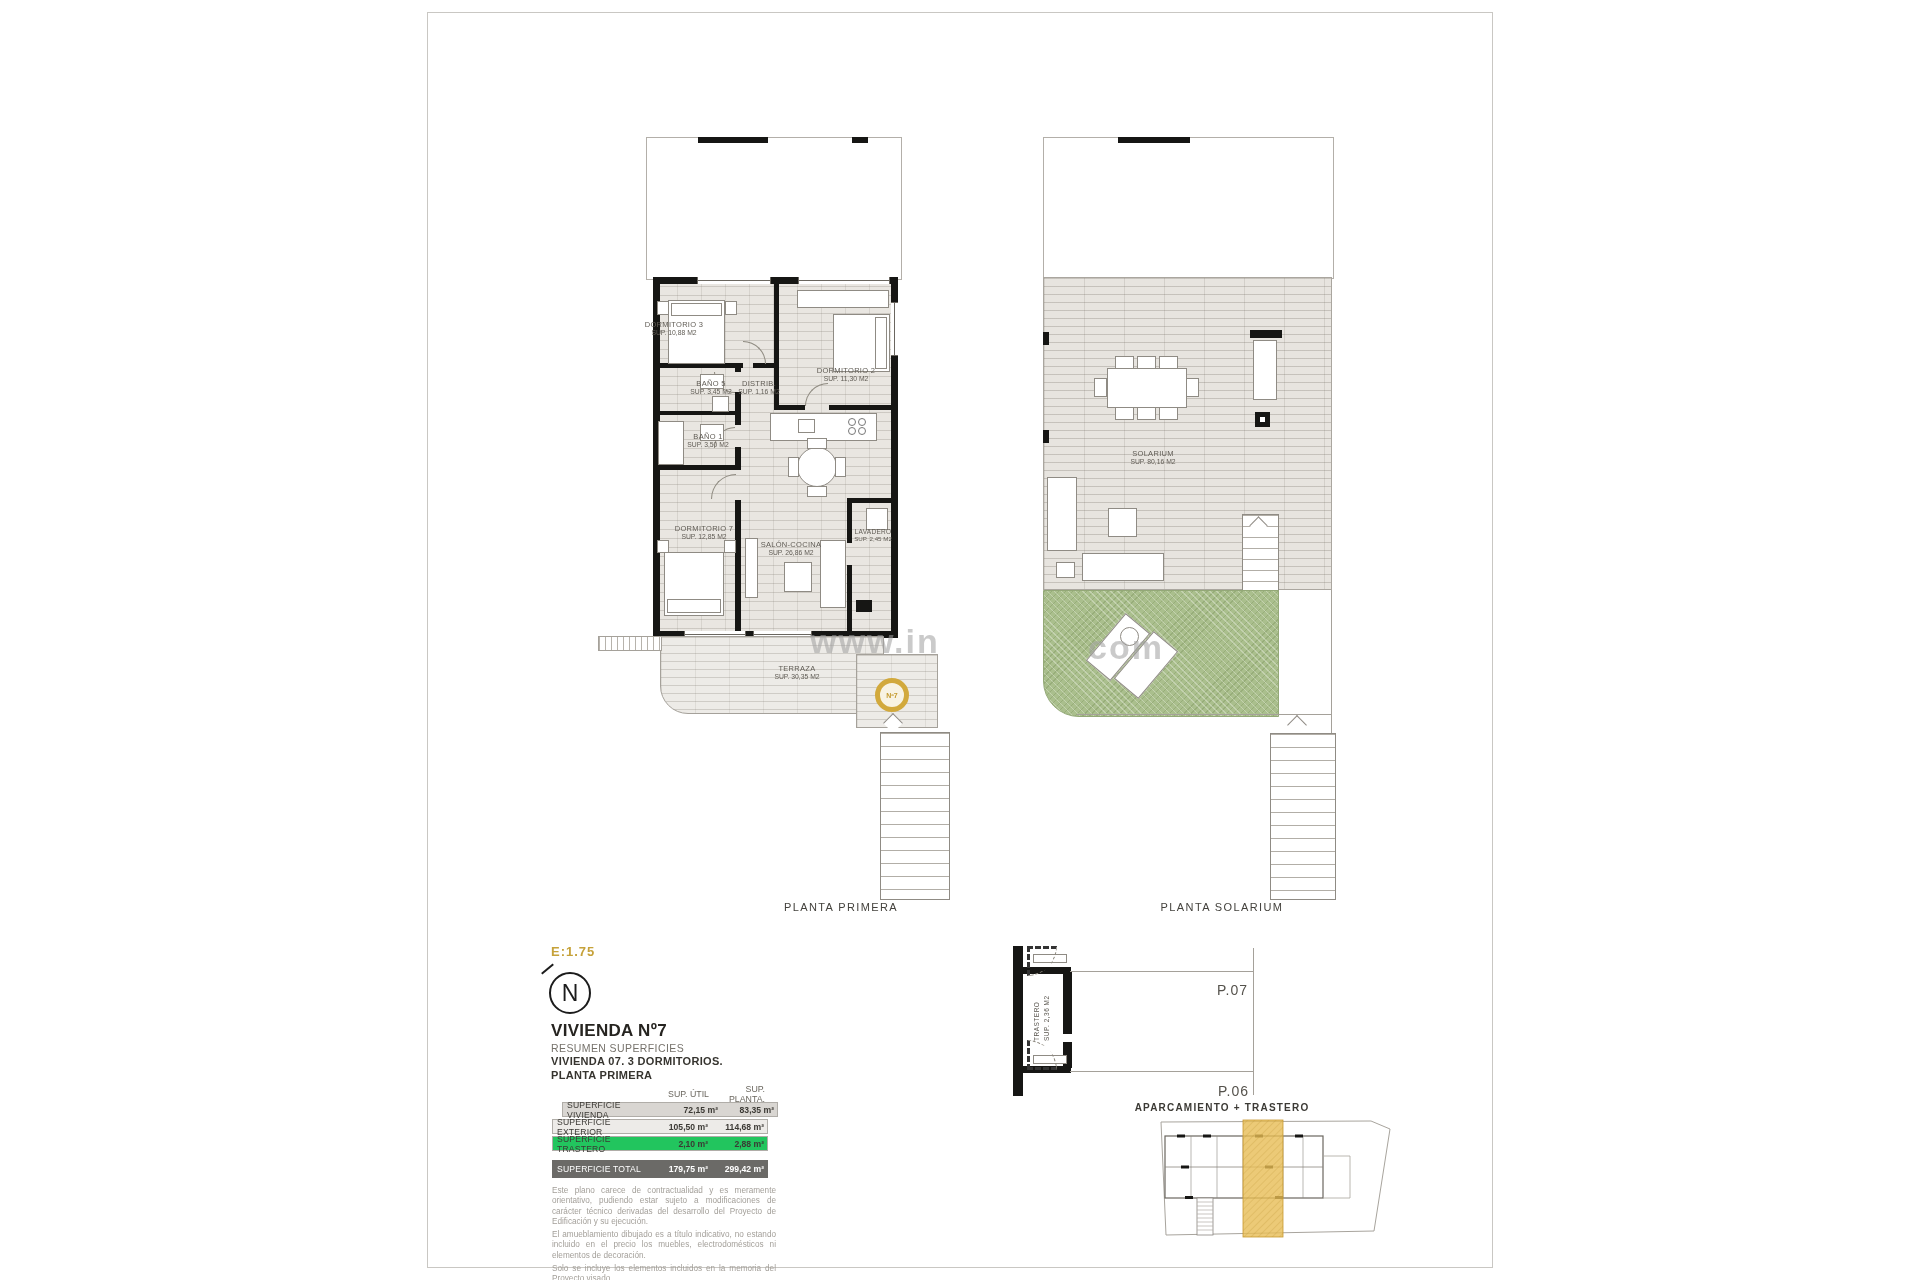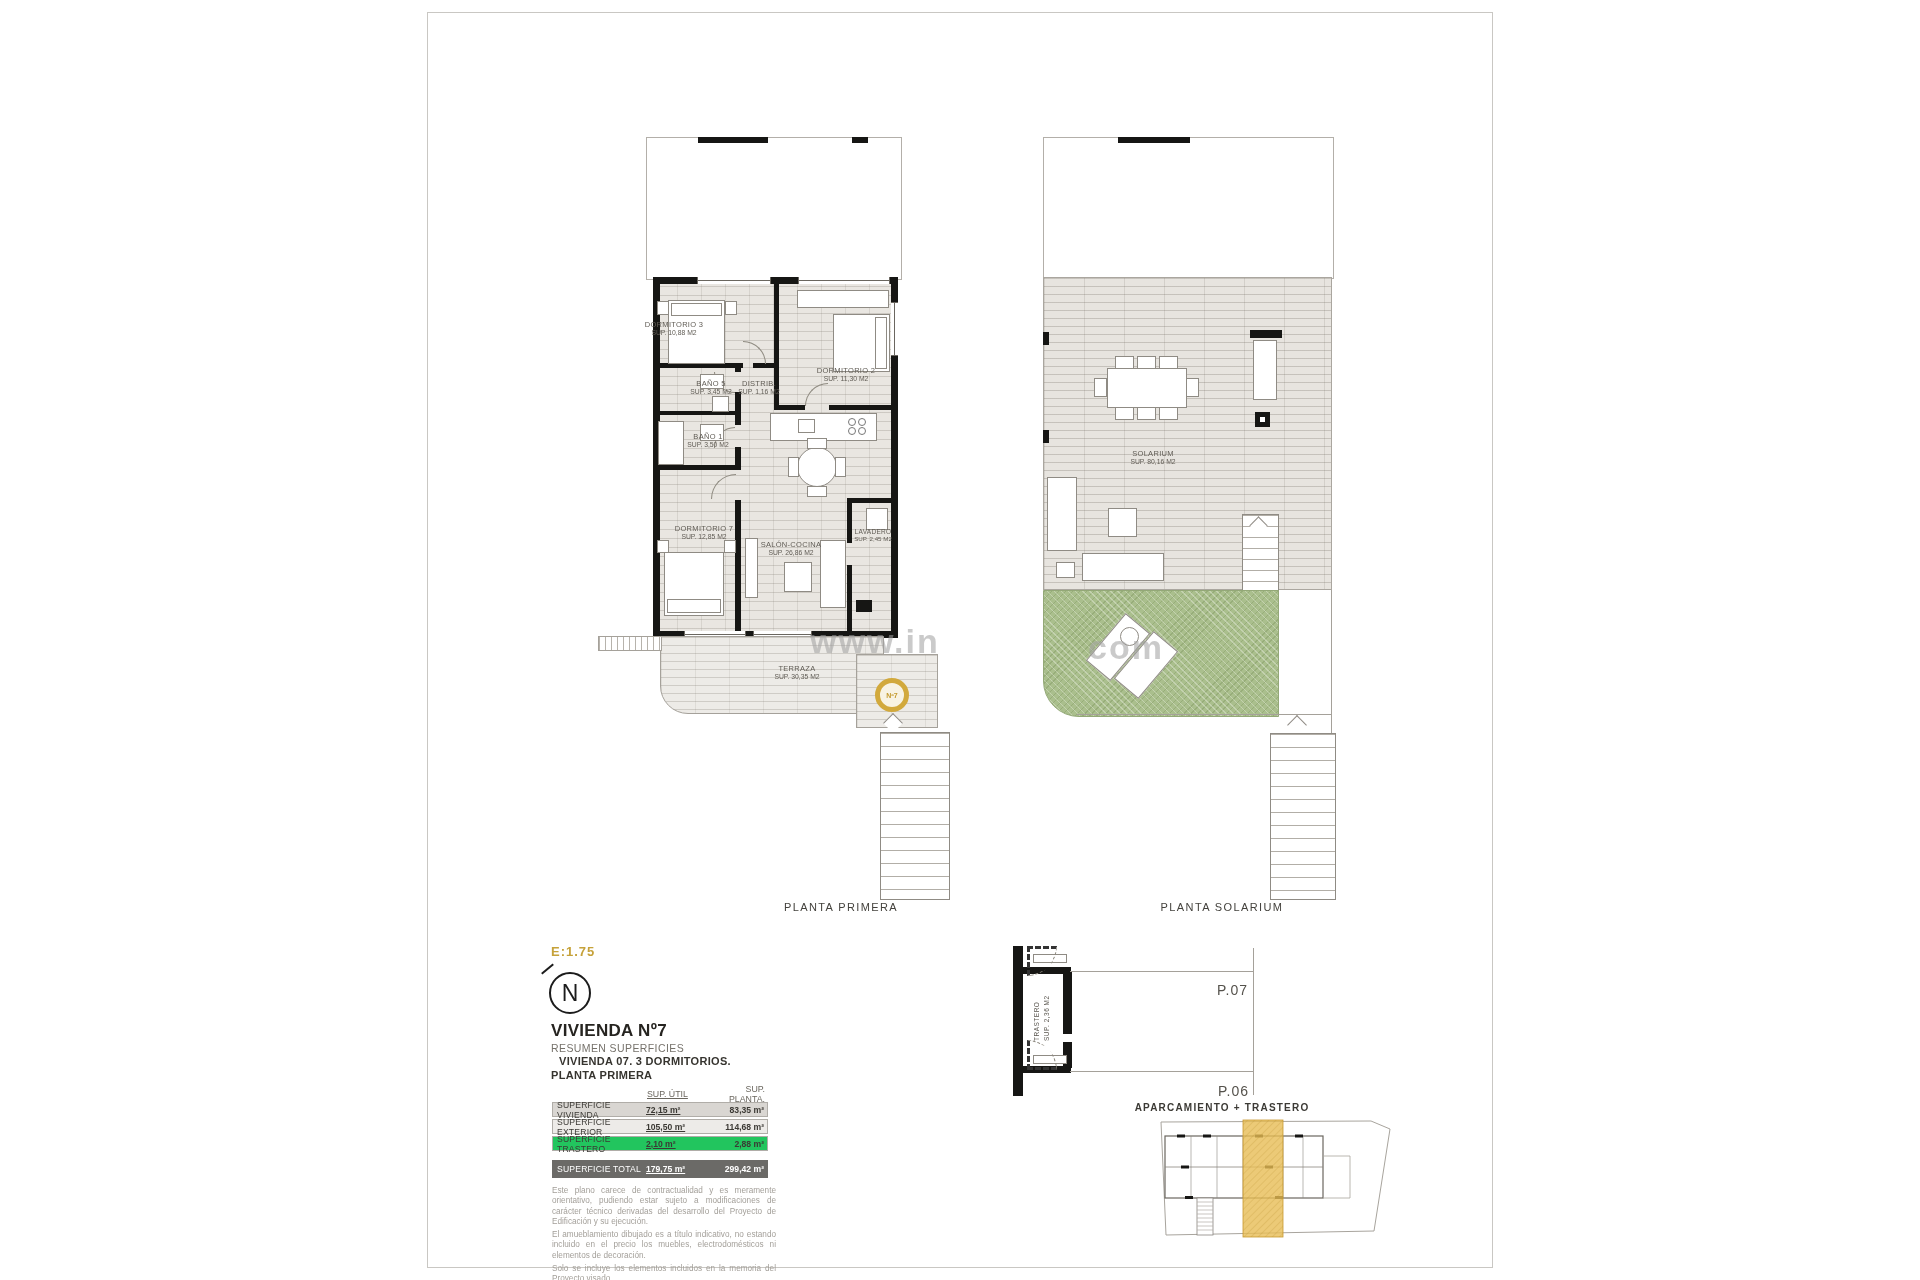--- a/index.html
+++ b/index.html
@@ -50,21 +50,21 @@
   
   .scale{font-size:13px;font-weight:bold;color:#c6a23a;letter-spacing:1px;}
   .ncirc{width:38px;height:38px;border:2px solid #1c1c1c;border-radius:50%;display:flex;align-items:center;justify-content:center;font-size:23px;color:#1c1c1c;background:#fff;}
   .ntick{width:15px;height:2px;background:#1c1c1c;transform:rotate(-40deg);}
   .ttl{font-size:17px;font-weight:800;color:#262420;letter-spacing:.3px;}
   .sub{font-size:10.5px;color:#76726b;letter-spacing:.4px;}
   .bld{font-size:11px;font-weight:bold;color:#36342f;letter-spacing:.3px;}
   
   .srow{left:552px;width:216px;height:15px;display:flex;align-items:center;font-size:8.6px;color:#3b3934;border:1px solid #b0ada8;box-sizing:border-box;}
   .sl{flex:1;padding-left:4px;letter-spacing:.2px;}
-  .su{width:62px;font-weight:bold;text-decoration:underline;}
+  .su{width:62px;text-align:right;font-weight:bold;}
   .sc{width:56px;text-align:right;padding-right:3px;font-weight:bold;}
   .shead{left:552px;width:216px;height:12px;display:flex;align-items:center;font-size:8.8px;color:#6b675f;}
   .disc{width:224px;font-size:8.2px;line-height:1.25;color:#a39f99;text-align:justify;}
   .disc p{margin:0 0 3px 0;}
   .badge{width:34px;height:34px;border-radius:50%;border:5px solid #d2a93c;background:#f8f3e3;box-sizing:border-box;display:flex;align-items:center;justify-content:center;font-size:7px;font-weight:bold;color:#c49a2d;z-index:35;}
   .vtext{writing-mode:vertical-rl;transform:rotate(180deg);font-size:6.5px;color:#5a564f;line-height:1.5;letter-spacing:.5px;}
   .pnum{font-size:14px;color:#55524c;letter-spacing:1px;}
   .pcap{transform:translateX(-50%);font-size:10px;font-weight:bold;letter-spacing:1.2px;color:#3c3a35;white-space:nowrap;}
   .dot{width:6px;height:6px;border:1px solid #777;border-radius:50%;background:#fff;}
 </style>
@@ -241,29 +241,29 @@
   <div class="a wm" style="left:810px;top:622px;">www.in</div>
   <div class="a wm" style="left:1088px;top:628px;">com</div>
 
   <div class="a scale" style="left:551px;top:944px;">E:1.75</div>
   <div class="a ntick" style="left:540px;top:968px;"></div>
   <div class="a ncirc" style="left:549px;top:972px;">
     <span>N</span>
   </div>
   <div class="a ttl" style="left:551px;top:1021px;">VIVIENDA Nº7</div>
   <div class="a sub" style="left:551px;top:1042px;">RESUMEN SUPERFICIES</div>
-  <div class="a bld" style="left:551px;top:1055px;margin-left:8px;">VIVIENDA 07. 3 DORMITORIOS.</div>
+  <div class="a bld" style="left:551px;top:1055px;">VIVIENDA 07. 3 DORMITORIOS.</div>
   <div class="a bld" style="left:551px;top:1069px;">PLANTA PRIMERA</div>
 
   <div class="a shead" style="top:1088px;">
     <span class="sl"></span>
     <span class="su" style="font-weight:normal;">SUP. ÚTIL</span>
     <span class="sc" style="font-weight:normal;">SUP. PLANTA.</span>
   </div>
-  <div class="a srow" style="top:1102px;background:#d9d6d2;">
+  <div class="a srow" style="top:1102px;background:#d9d6d2;margin-left:10px;">
     <span class="sl">SUPERFICIE VIVIENDA</span>
     <span class="su">72,15 m²</span>
     <span class="sc">83,35 m²</span>
   </div>
   <div class="a srow" style="top:1119px;background:#edebe8;">
     <span class="sl">SUPERFICIE EXTERIOR</span>
     <span class="su">105,50 m²</span>
     <span class="sc">114,68 m²</span>
   </div>
   <div class="a srow" style="top:1136px;background:#22c55e;">

